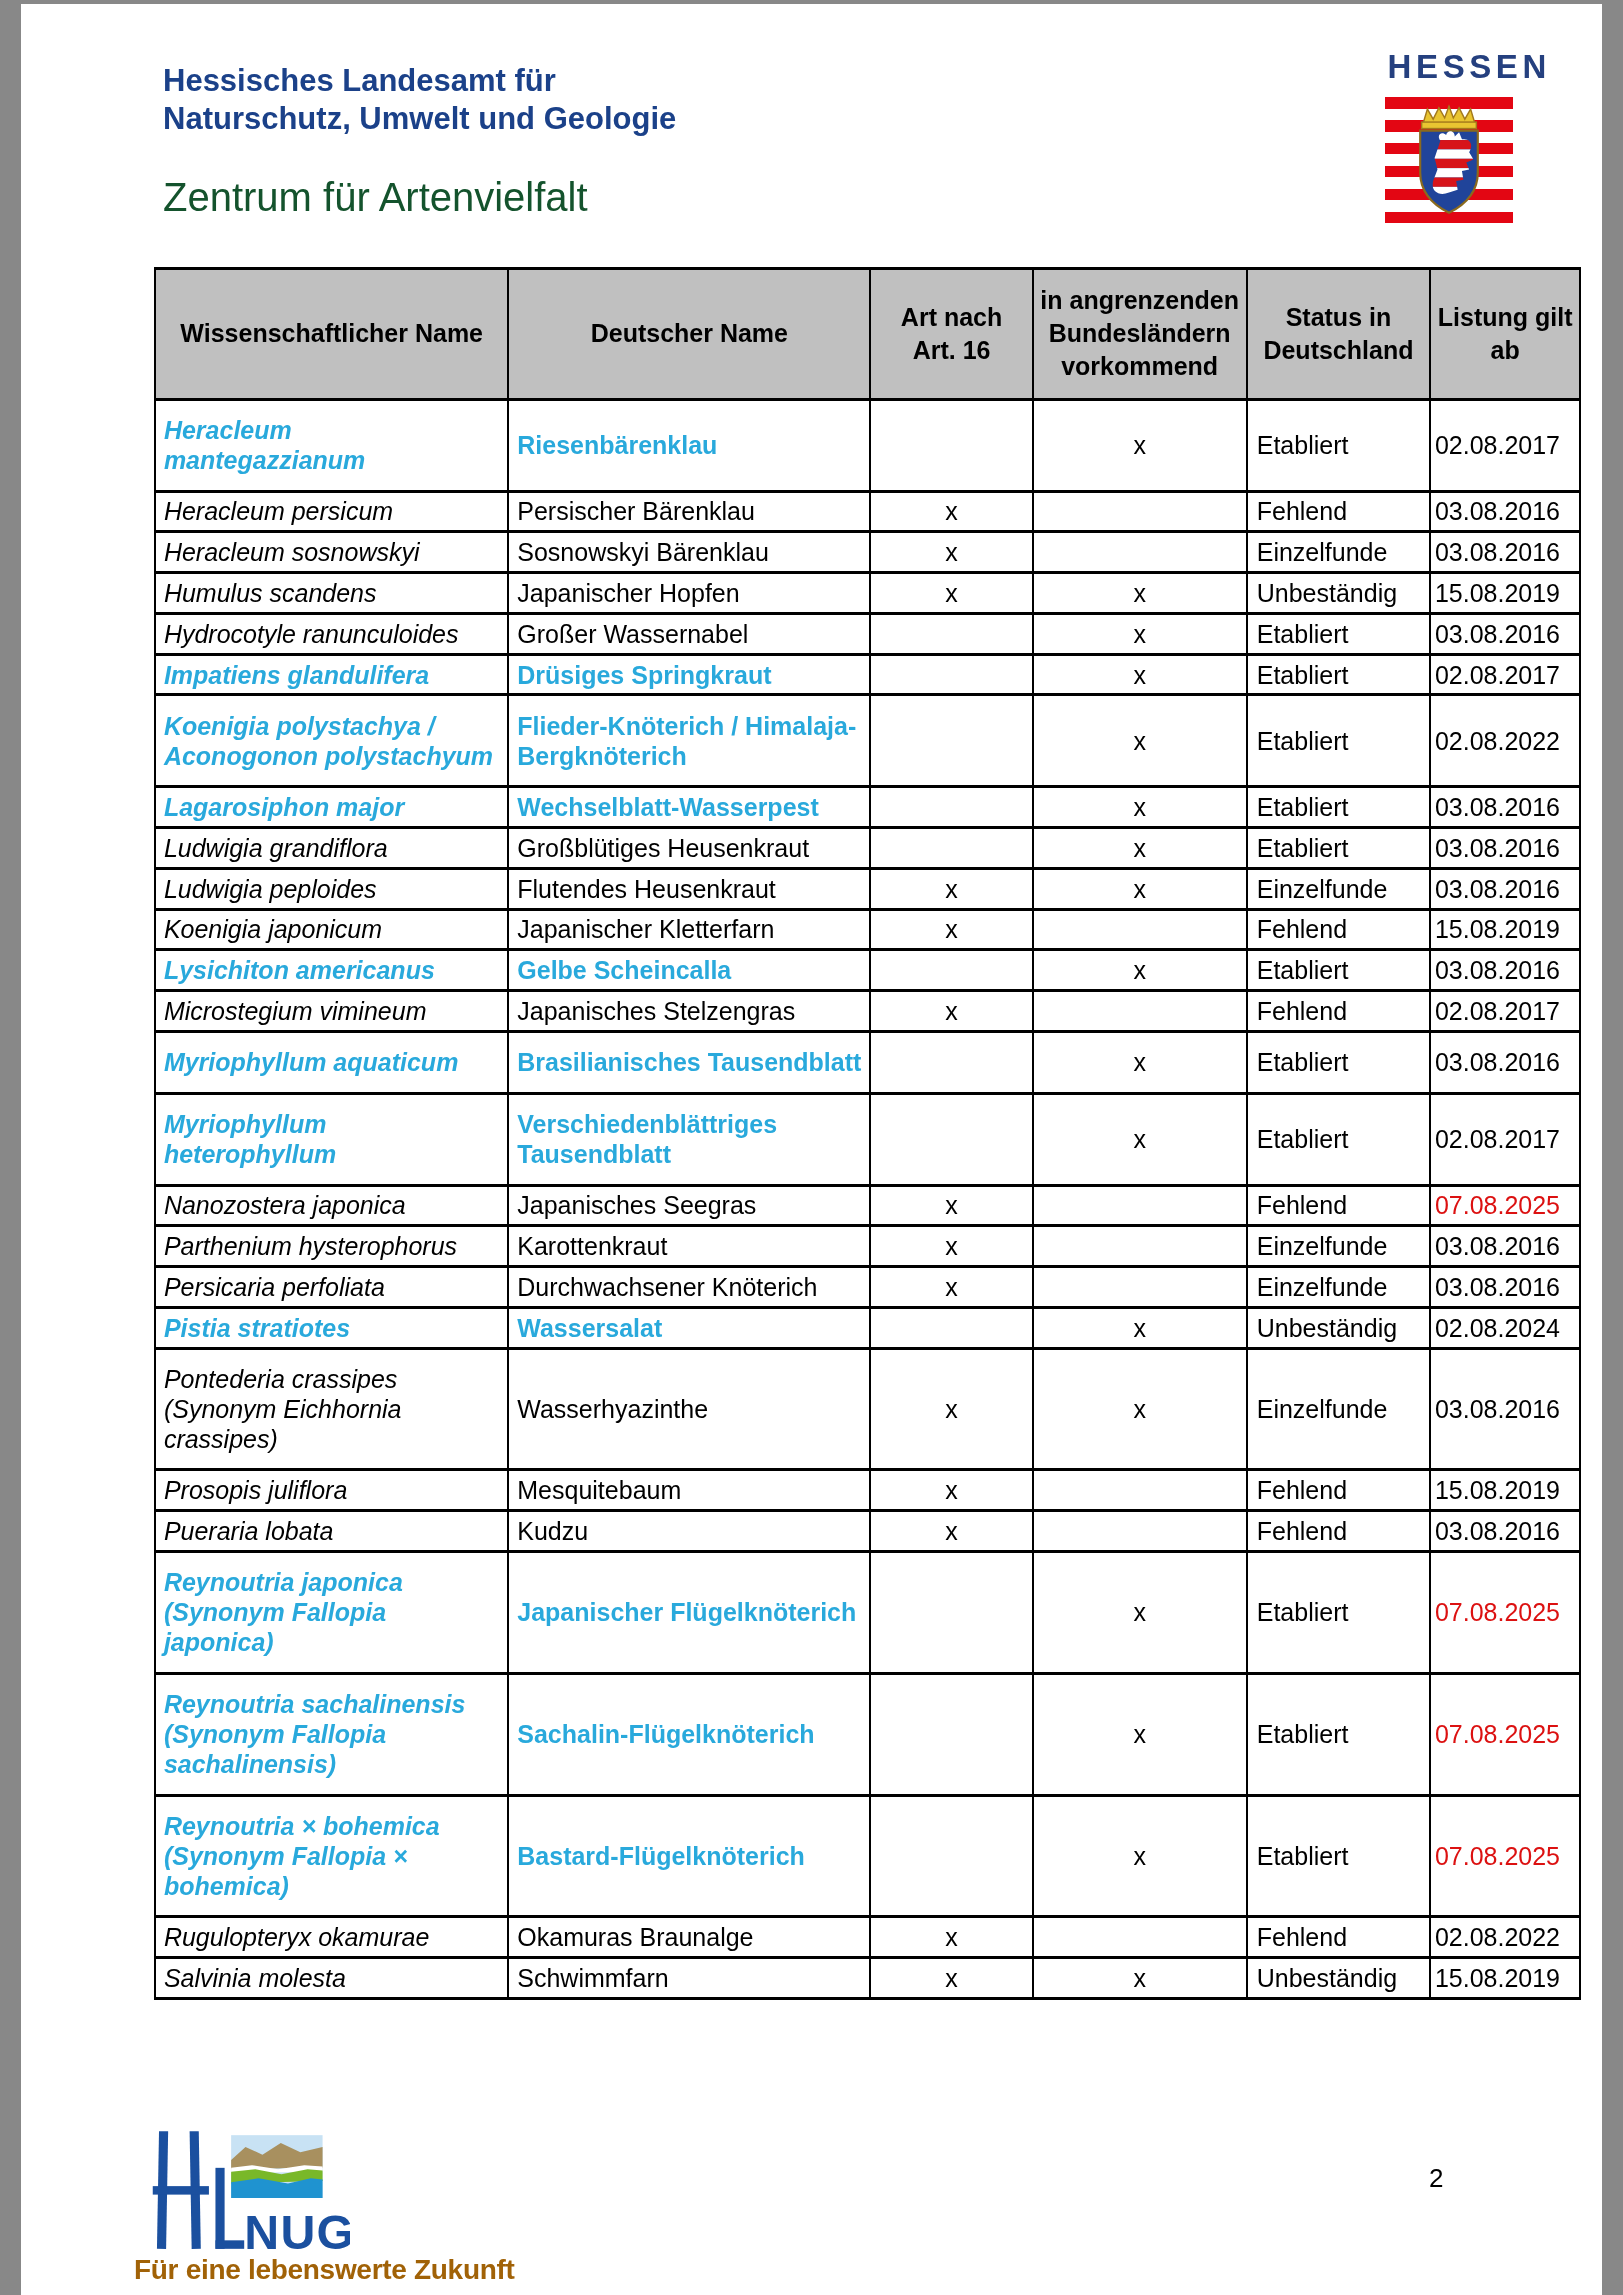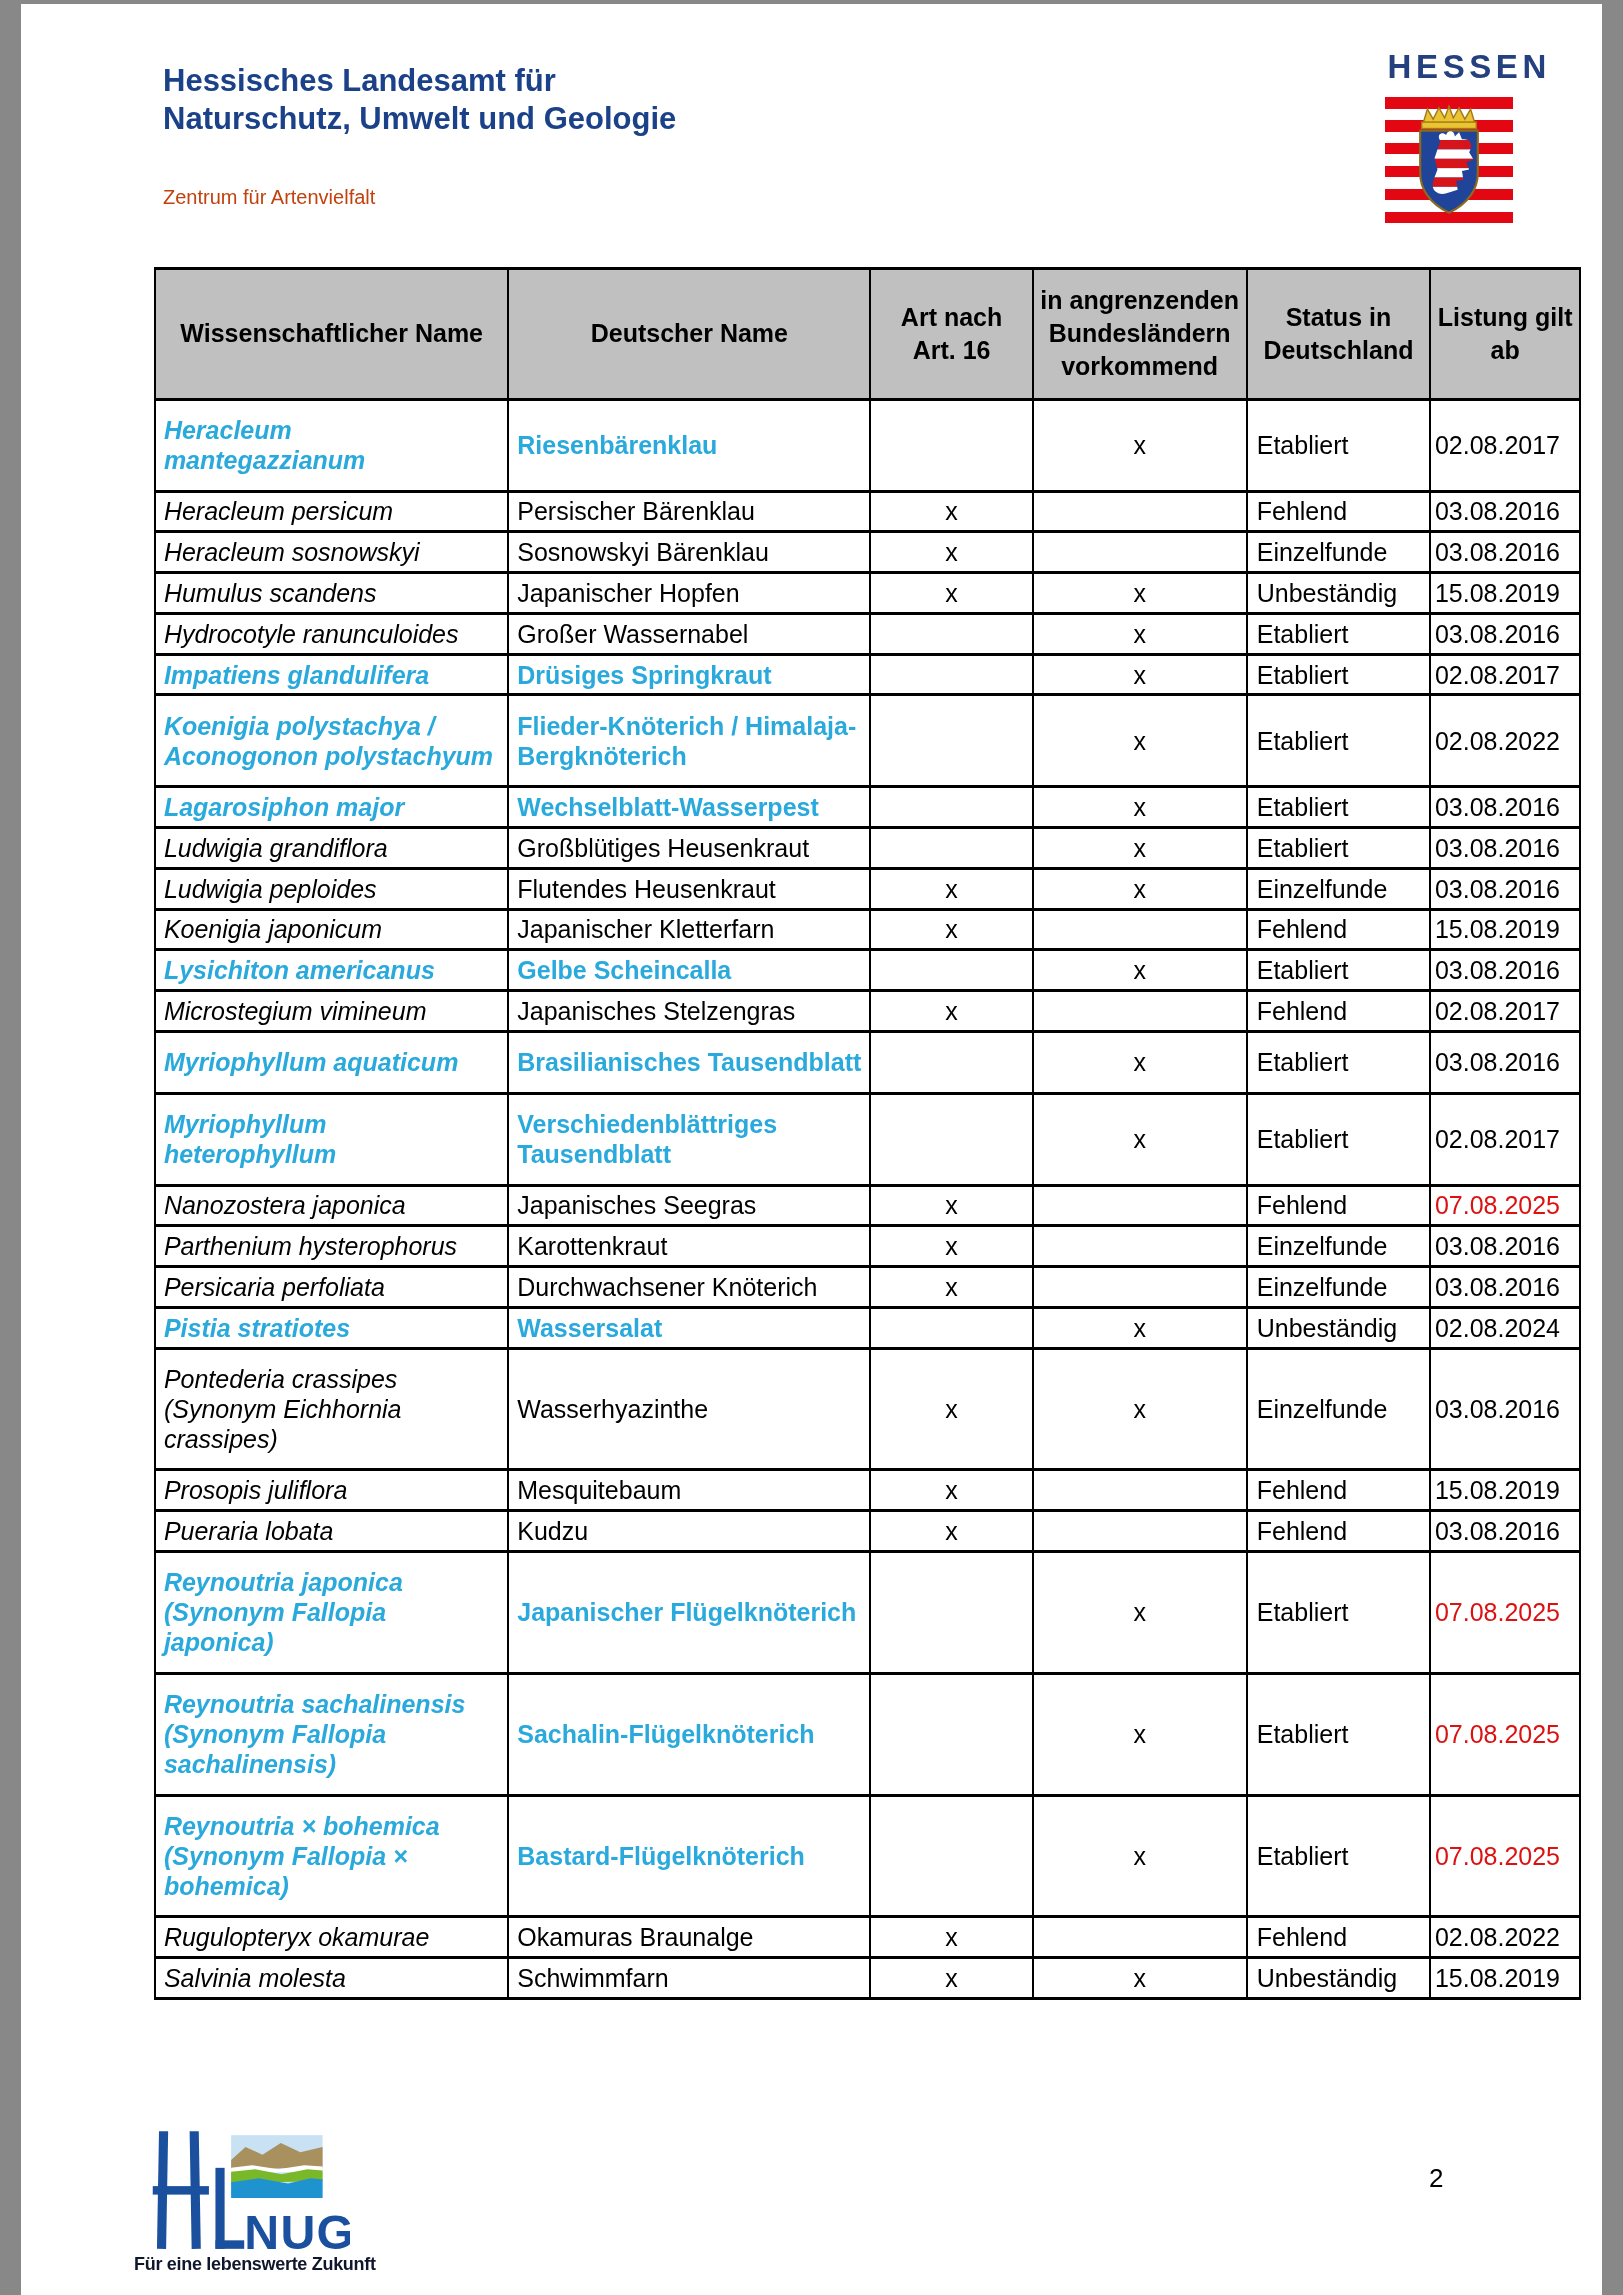--- a/index.html
+++ b/index.html
@@ -10,21 +10,21 @@
     margin:4px auto; overflow:hidden; color:#000;
   }
 
   
   .org-title {
     position:absolute; left:142px; top:58px;
     font-size:31px; font-weight:bold; color:#1b4189; line-height:38px;
   }
   .org-subtitle {
     position:absolute; left:142px; top:175px;
-    font-size:20px; color:#c2410c; line-height:37px;
+    font-size:40px; color:#14532d; line-height:37px;
   }
 
   
   .hessen-logo { position:absolute; left:1362px; top:44px; width:132px; text-align:center; }
   .hessen-wordmark {
     font-size:33px; letter-spacing:4.6px; color:#25407f; font-weight:600;
     margin-bottom:10.5px; text-indent:4.6px;
   }
   .hessen-flag {
     position:relative; width:128px; height:126px; margin:0 auto;
@@ -60,21 +60,21 @@
   td.cell-st  { text-align:left; padding-left:9.2px; }
   td.cell-dt  { text-align:center; padding-left:2.6px; padding-right:18px; white-space:nowrap; }
   tr.row-tall td { padding-top:14.4px; padding-bottom:14.4px; }
   tr.row-highlight td.cell-sci, tr.row-highlight td.cell-de { color:#29a9dc;font-weight:bold; }
   td.date-red { color:#dc1111; }
 
   
   .hlnug-logo { position:absolute; left:120px; top:2127px; }
   .footer-tagline {
     position:absolute; left:113px; top:2250px;
-    font-size:18px; font-weight:bold; color:#0f172a; letter-spacing:-0.3px;
+    font-size:28px; font-weight:bold; color:#a16207; letter-spacing:-0.3px;
   }
   .page-number {
     position:absolute; left:1408px; top:2159px;
     font-size:26px; color:#000;
   }
 </style>
 </head>
 <body>
 
 <div class="page">

